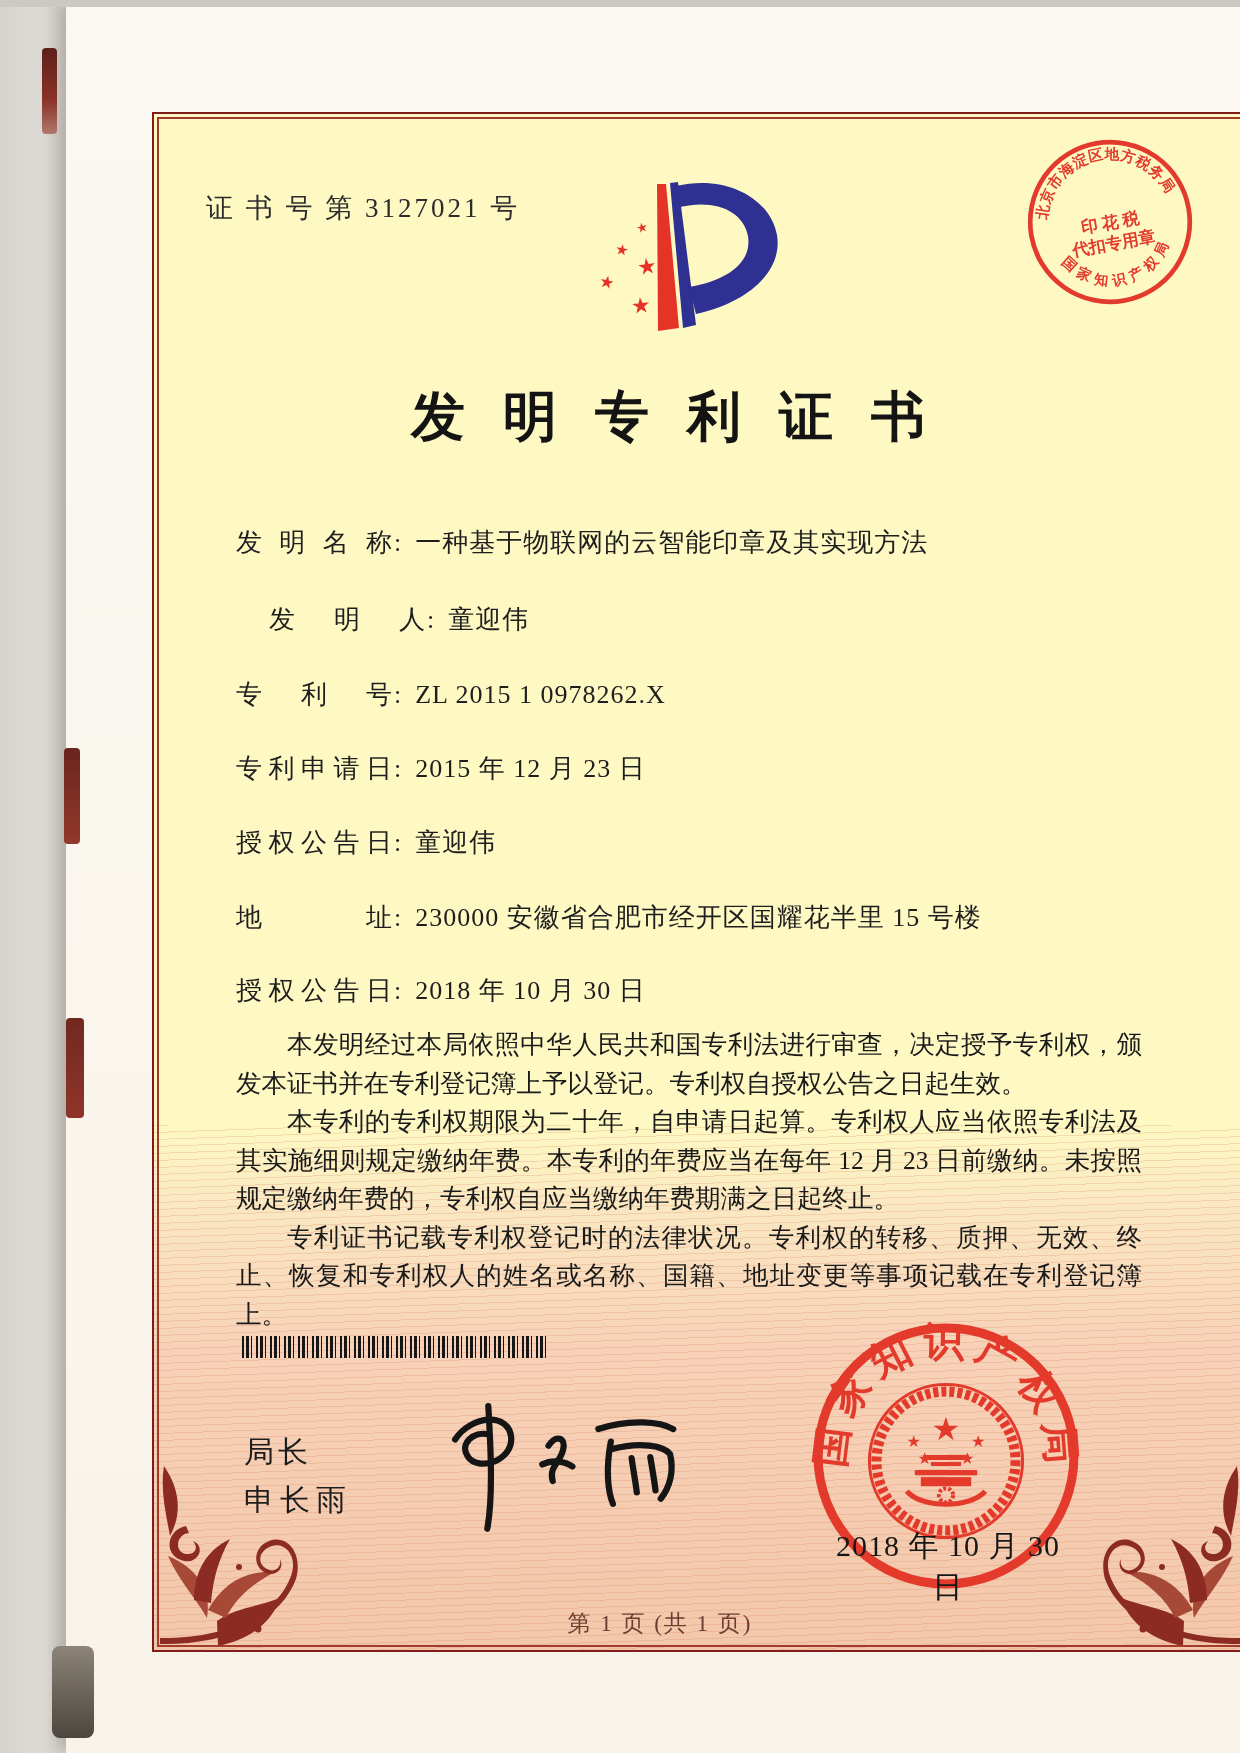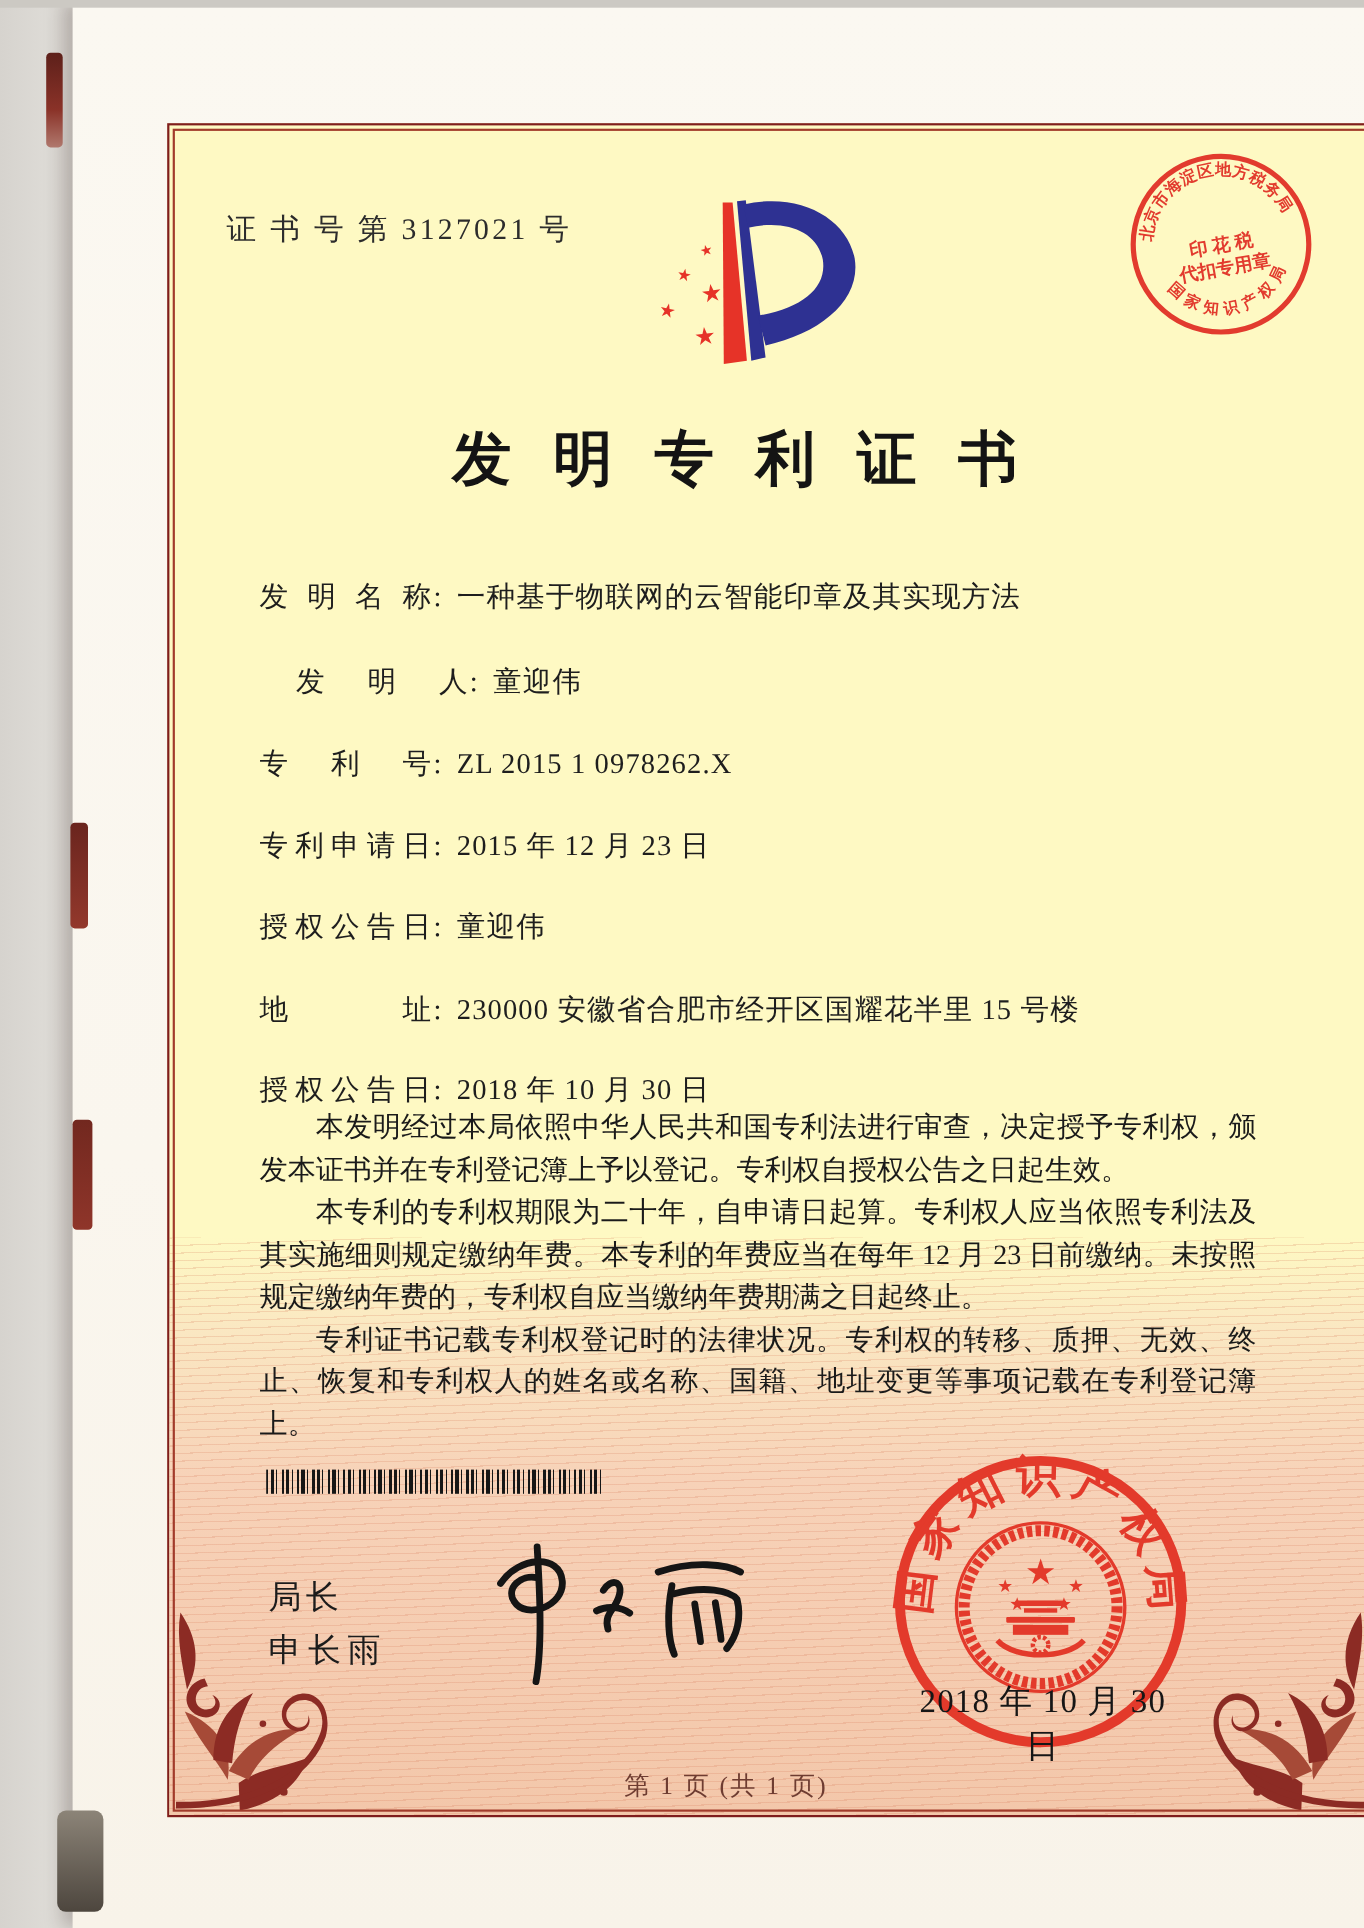--- a/index.html
+++ b/index.html
@@ -46,21 +46,21 @@
     letter-spacing:38px;padding-left:38px;font-weight:600;z-index:3;margin-top:11px;
   }
 
   .row{height:34px;line-height:34px;font-size:26px;z-index:3;white-space:nowrap;}
   .flabel{display:inline-block;width:156px;text-align:justify;text-align-last:justify;vertical-align:top;}
   .colon{display:inline-block;margin-left:2px;}
   .fvalue{display:inline-block;margin-left:14px;letter-spacing:1px;}
   .grant2{position:absolute;left:391px;top:0;}
   .grant2 .fvalue{margin-left:10px;}
 
-  .paras{left:82px;top:892px;width:906px;font-size:25.5px;line-height:38.5px;text-align:justify;color:#1a1a1a;z-index:3;}
+  .paras{left:82px;top:912px;width:906px;font-size:25.5px;line-height:38.5px;text-align:justify;color:#1a1a1a;z-index:3;}
   .paras p{margin:0;text-indent:2em;}
 
   .barcode{
     left:88px;top:1222px;width:306px;height:22px;z-index:3;
     background:repeating-linear-gradient(90deg,#161616 0 2px,transparent 2px 4px,#161616 4px 7px,transparent 7px 9px,#161616 9px 10px,transparent 10px 14px);
   }
 
   .signer-title{left:90px;top:1318px;font-size:30px;letter-spacing:4px;color:#1c1c1c;z-index:3;}
   .signer-name{left:90px;top:1366px;font-size:30px;letter-spacing:6px;color:#1c1c1c;z-index:3;}
   .signature{left:272px;top:1286px;z-index:4;}

